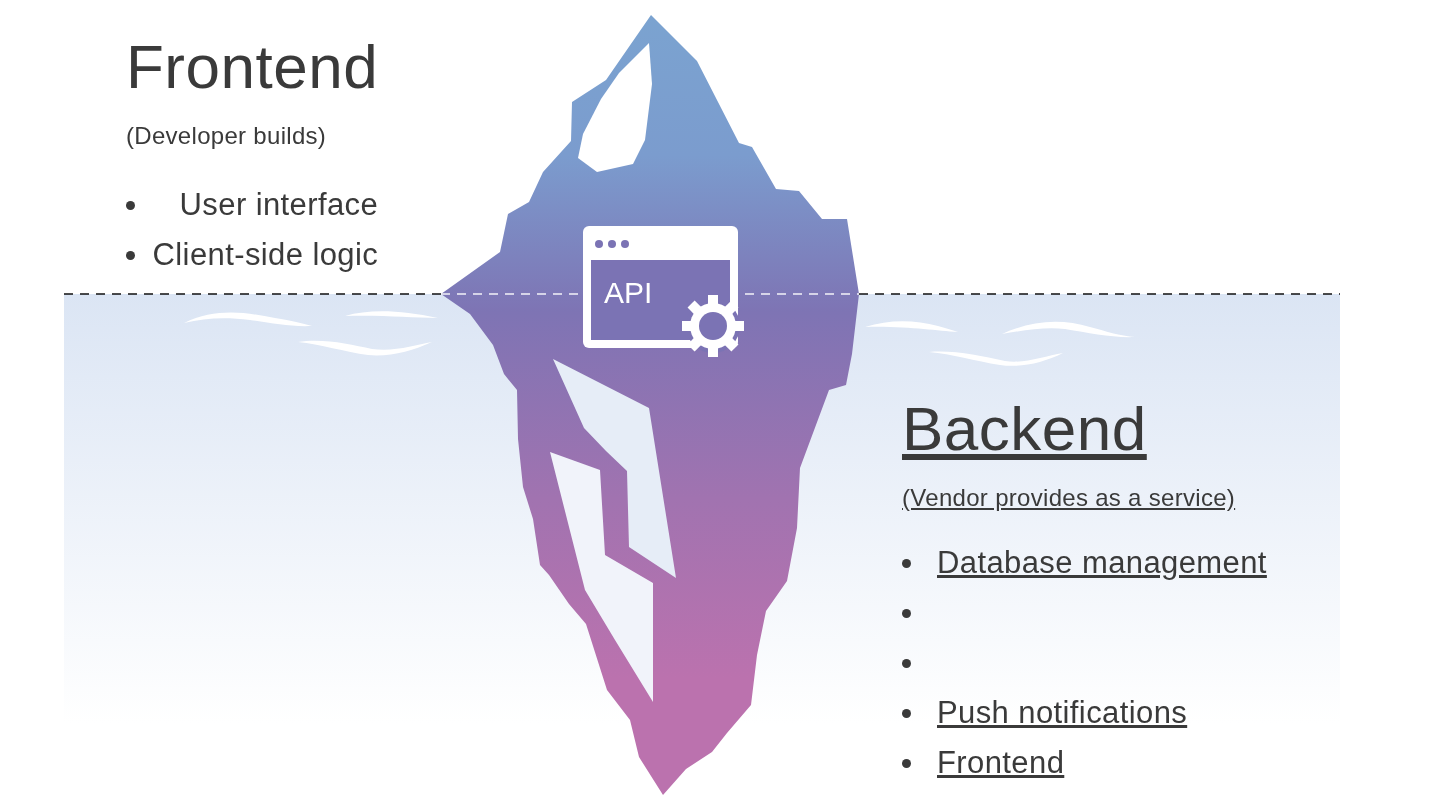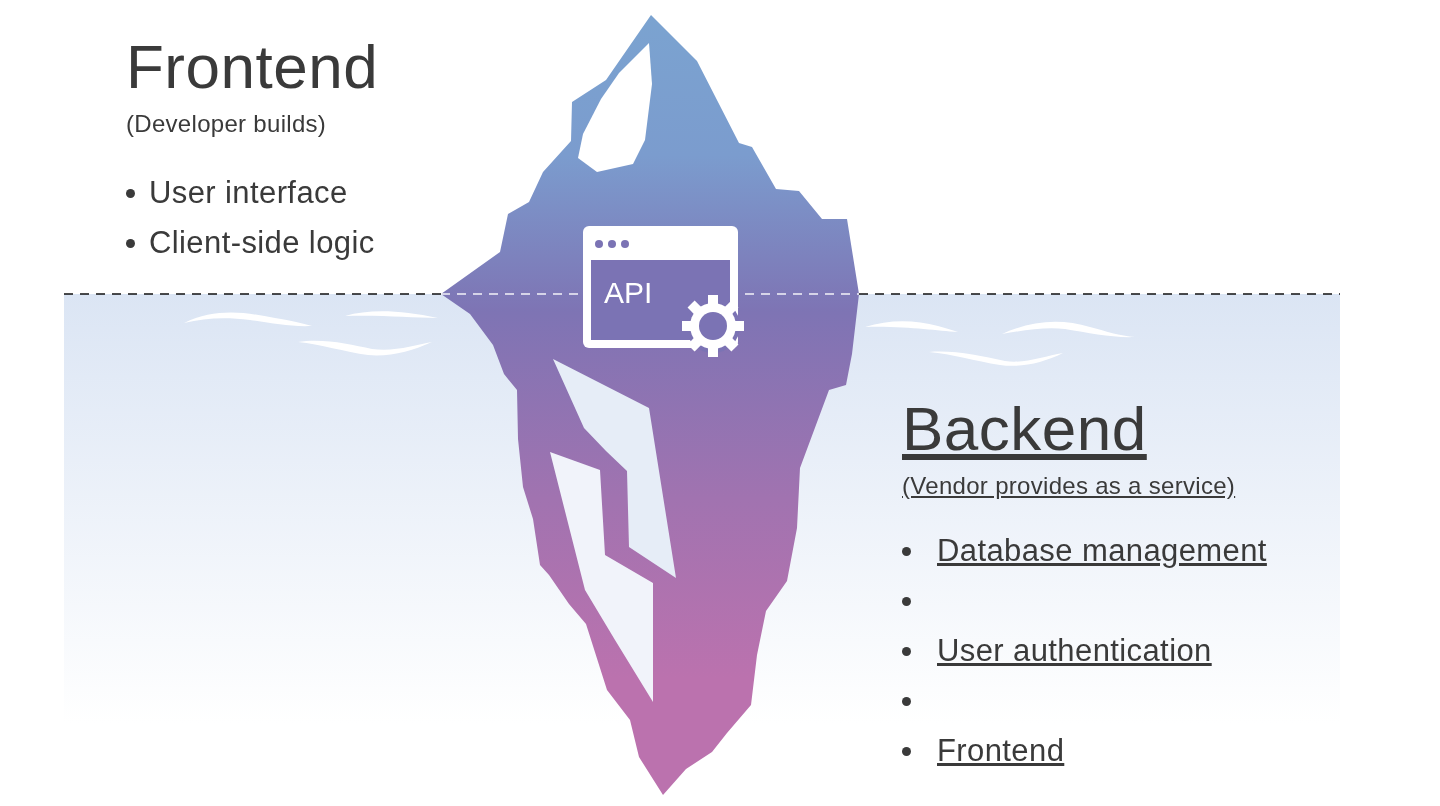--- a/index.html
+++ b/index.html
@@ -1,28 +1,28 @@
 <!DOCTYPE html>
 <html><head>
   <meta charset="utf-8">
   <style>
     html, body { margin: 0; padding: 0; background: #ffffff; }
     body { width: 1440px; height: 806px; position: relative; overflow: hidden;
            font-family: "Liberation Sans", "DejaVu Sans", sans-serif; color: #3a3a3a; }
     #scene { position: absolute; left: 0; top: 0; width: 1440px; height: 806px; }
     .block { position: absolute; }
     .title { font-size: 62px; line-height: 1; margin: 0; font-weight: normal; letter-spacing: 0.5px; }
-    .subtitle { font-size: 24px; margin-top: 12px; letter-spacing: 0.3px; }
+    .subtitle { font-size: 24px; margin-top: 24px; letter-spacing: 0.3px; }
     ul.points { list-style: none; padding: 0; margin: 0; }
     ul.points li { font-size: 31px; letter-spacing: 0.4px; display: flex; align-items: center; }
     ul.points li .bullet { display: inline-block; width: 9px; height: 9px; border-radius: 50%;
                            background: #3a3a3a; margin-right: 14px; flex: none; }
     #frontend { left: 126px; top: 36px; }
     #frontend ul.points { margin-top: 30px; }
-    #frontend ul.points li { height: 50px; }
+    #frontend ul.points li { height: 50px; justify-content: space-between; }
     #backend { left: 902px; top: 398px; text-decoration: underline; }
     #backend ul.points { margin-top: 26px; }
     #backend ul.points li { height: 50px; gap: 12px; }
     .api-label { font-family: "Liberation Sans", "DejaVu Sans", sans-serif; font-size: 30px; fill: #ffffff; }
   </style>
 </head>
 <body style="color: rgb(58, 58, 58);">
 
 <svg id="scene" viewBox="0 0 1440 806" xmlns="http://www.w3.org/2000/svg">
   <defs>
@@ -110,23 +110,23 @@
   <ul class="points">
     <li>
         <span class="bullet" style="background: rgb(58, 58, 58);"></span>
         <span>Database management</span>
       </li>
     <li>
         <span class="bullet" style="background: rgb(58, 58, 58);"></span>
       </li>
     <li>
         <span class="bullet" style="background: rgb(58, 58, 58);"></span>
-        <span>User authentication</span>
       </li>
     <li>
         <span class="bullet" style="background: rgb(58, 58, 58);"></span>
+        <span>Push notifications</span>
       </li>
     <li>
         <span class="bullet" style="background: rgb(58, 58, 58);"></span>
         <span>Frontend</span>
       </li>
   </ul>
 </div>
 
 </body></html>

